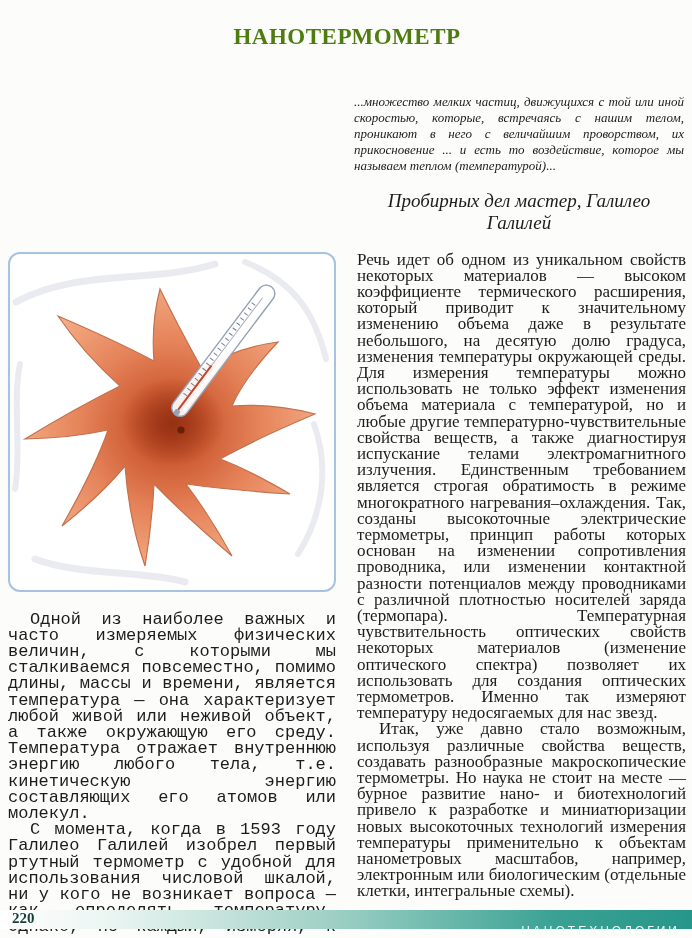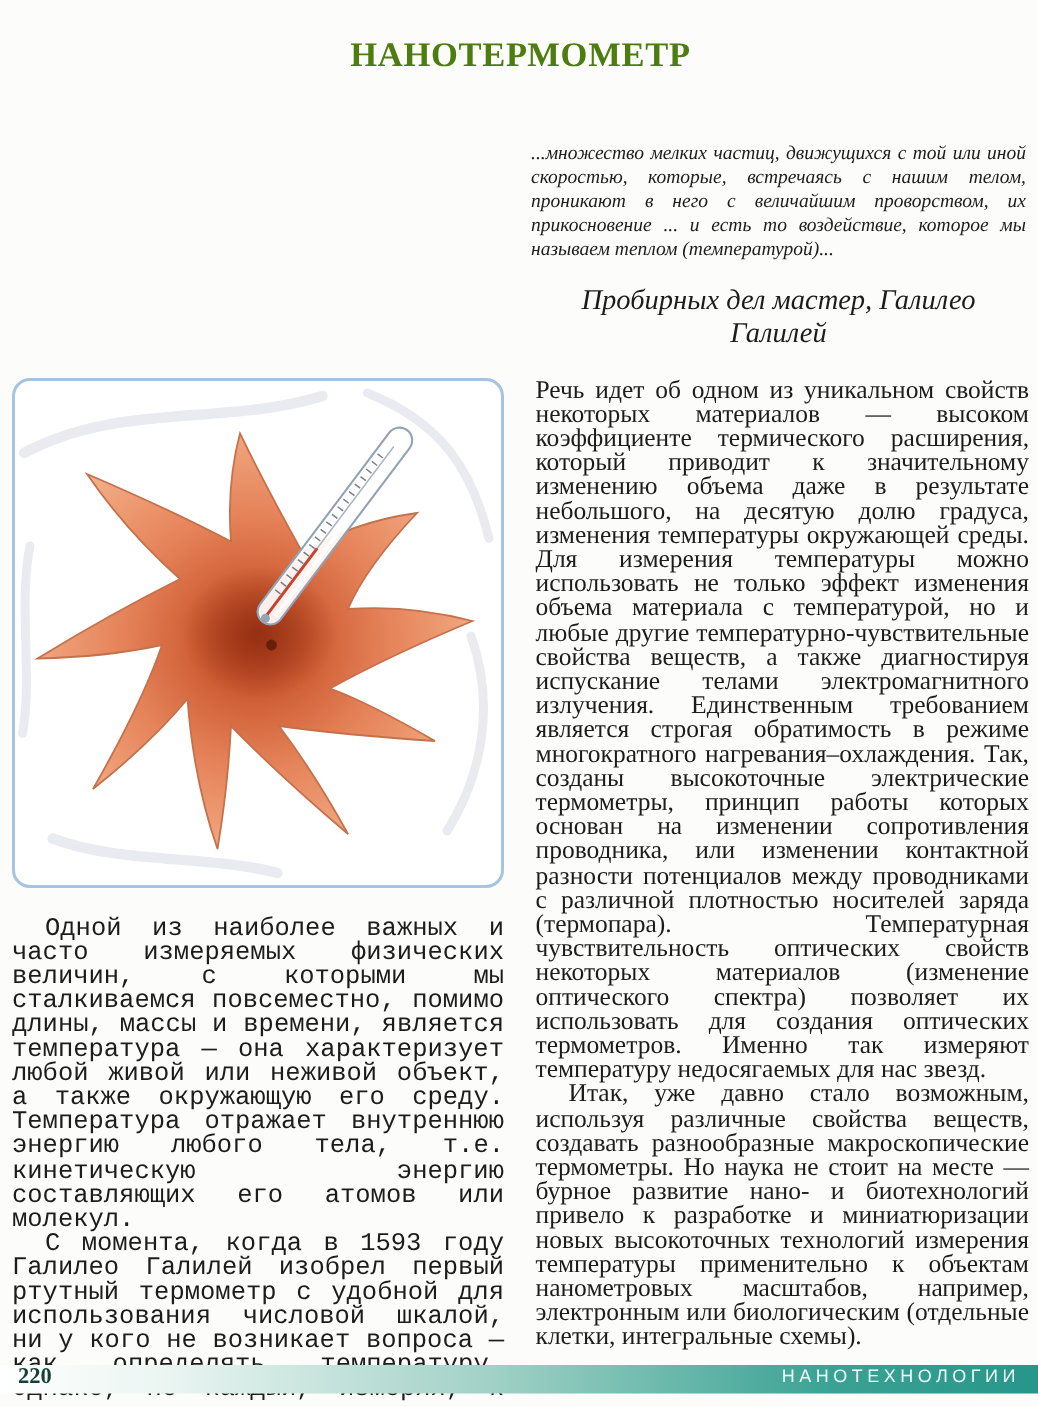--- a/index.html
+++ b/index.html
@@ -86,20 +86,21 @@
     font-weight:bold;
     font-size:15px;
     color:#173f38;
     font-family:"Liberation Serif", serif;
   }
   .section {
     font-family:"Liberation Sans", sans-serif;
     font-size:12px;
     letter-spacing:3px;
     color:#f1fbf8;
+    margin-top:14px;
   }
 </style>
 </head>
 <body>
 
 <div class="page" lang="ru">
 
   <h1 class="title">НАНОТЕРМОМЕТР</h1>
 
   <div class="epigraph">...множество мелких частиц, движущихся с той или иной скоростью, которые, встречаясь с нашим телом, проникают в него с величайшим проворством, их прикосновение ... и есть то воздействие, которое мы называем теплом (температурой)...</div>

